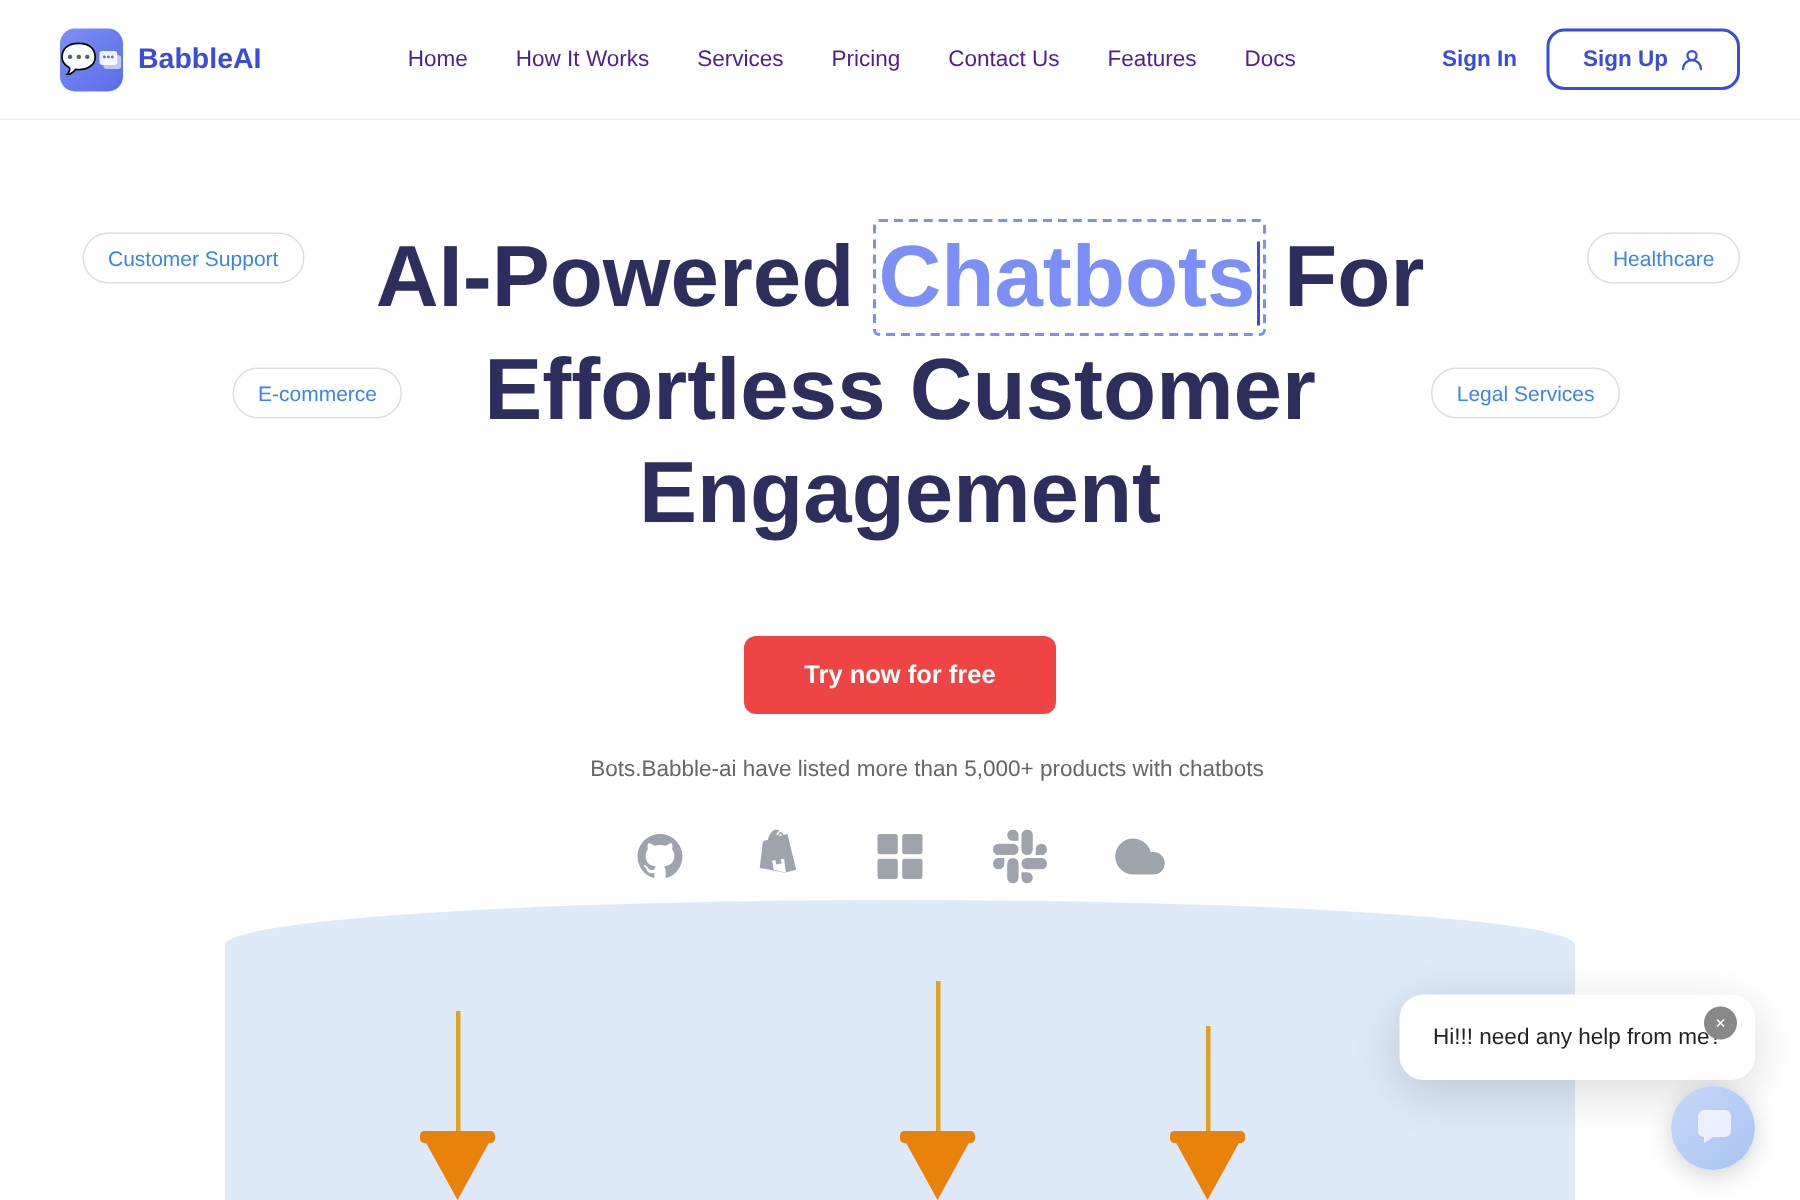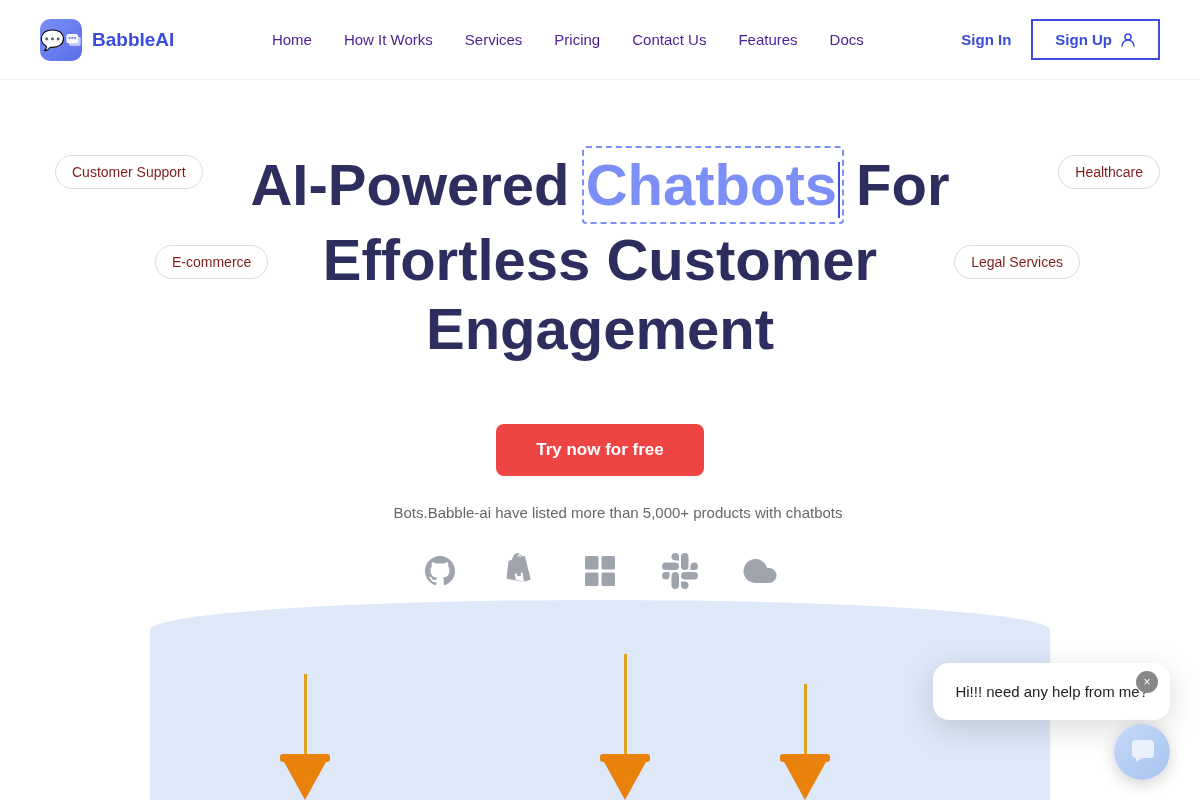--- a/index.html
+++ b/index.html
@@ -28,35 +28,35 @@
       transition: color 0.2s;
     }
 
     .nav-actions { display: flex; align-items: center; gap: 20px; }
     .sign-in {
       font-size: 15px; font-weight: 600; color: #3b4bdb;
       background: none; border: none; cursor: pointer; text-decoration: none;
     }
     .sign-up {
       display: flex; align-items: center; gap: 8px;
-      padding: 10px 22px; border: 2px solid #3b4bdb; border-radius: 0;
+      padding: 10px 22px; border: 2px solid #3b4bdb; border-radius: 12px;
       font-size: 15px; font-weight: 600; color: #3b4bdb; background: #fff;
       cursor: pointer; text-decoration: none;
     }
 
     
     .hero {
       display: flex; flex-direction: column; align-items: center;
       padding: 70px 40px 30px; text-align: center; position: relative;
     }
 
     
     .floating-tag {
       position: absolute; padding: 8px 16px; border: 1.5px solid #ddd;
-      border-radius: 20px; font-size: 14px; color: #7f1d1d; background: #fff;
+      border-radius: 20px; font-size: 14px; color: #3b82f6; background: #fff;
       white-space: nowrap;
     }
     .tag-customer-support { top: 75px; left: 55px; }
     .tag-ecommerce { top: 165px; left: 155px; }
     .tag-healthcare { top: 75px; right: 40px; }
     .tag-legal { top: 165px; right: 120px; }
 
     .hero-title {
       font-size: 58px; font-weight: 700; color: #2d2d5e; line-height: 1.2;
       max-width: 700px; position: relative;

